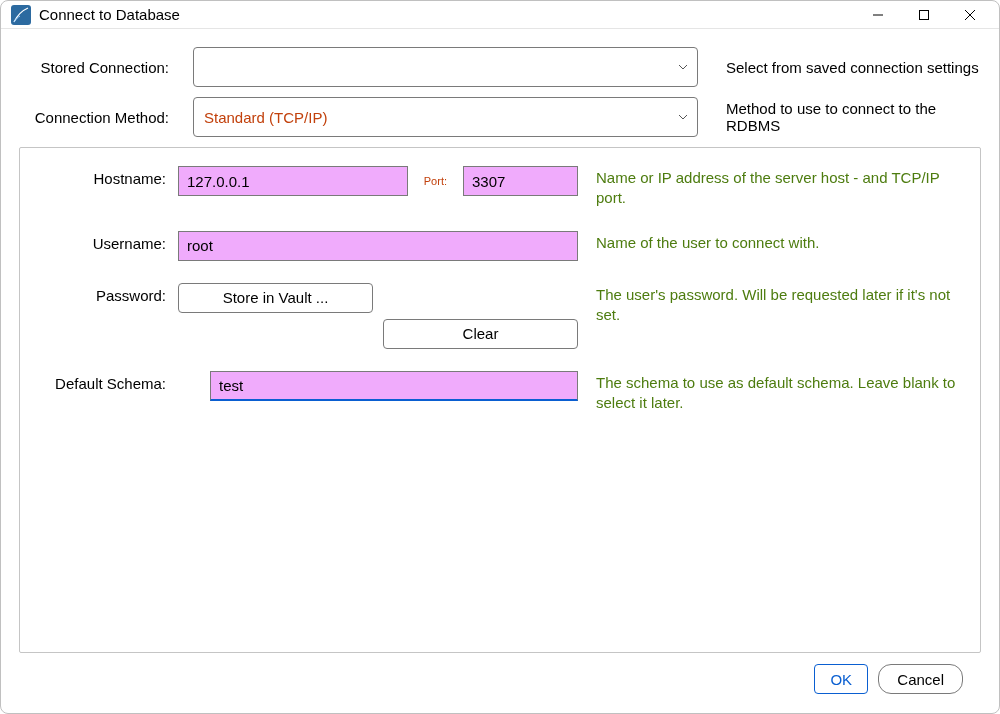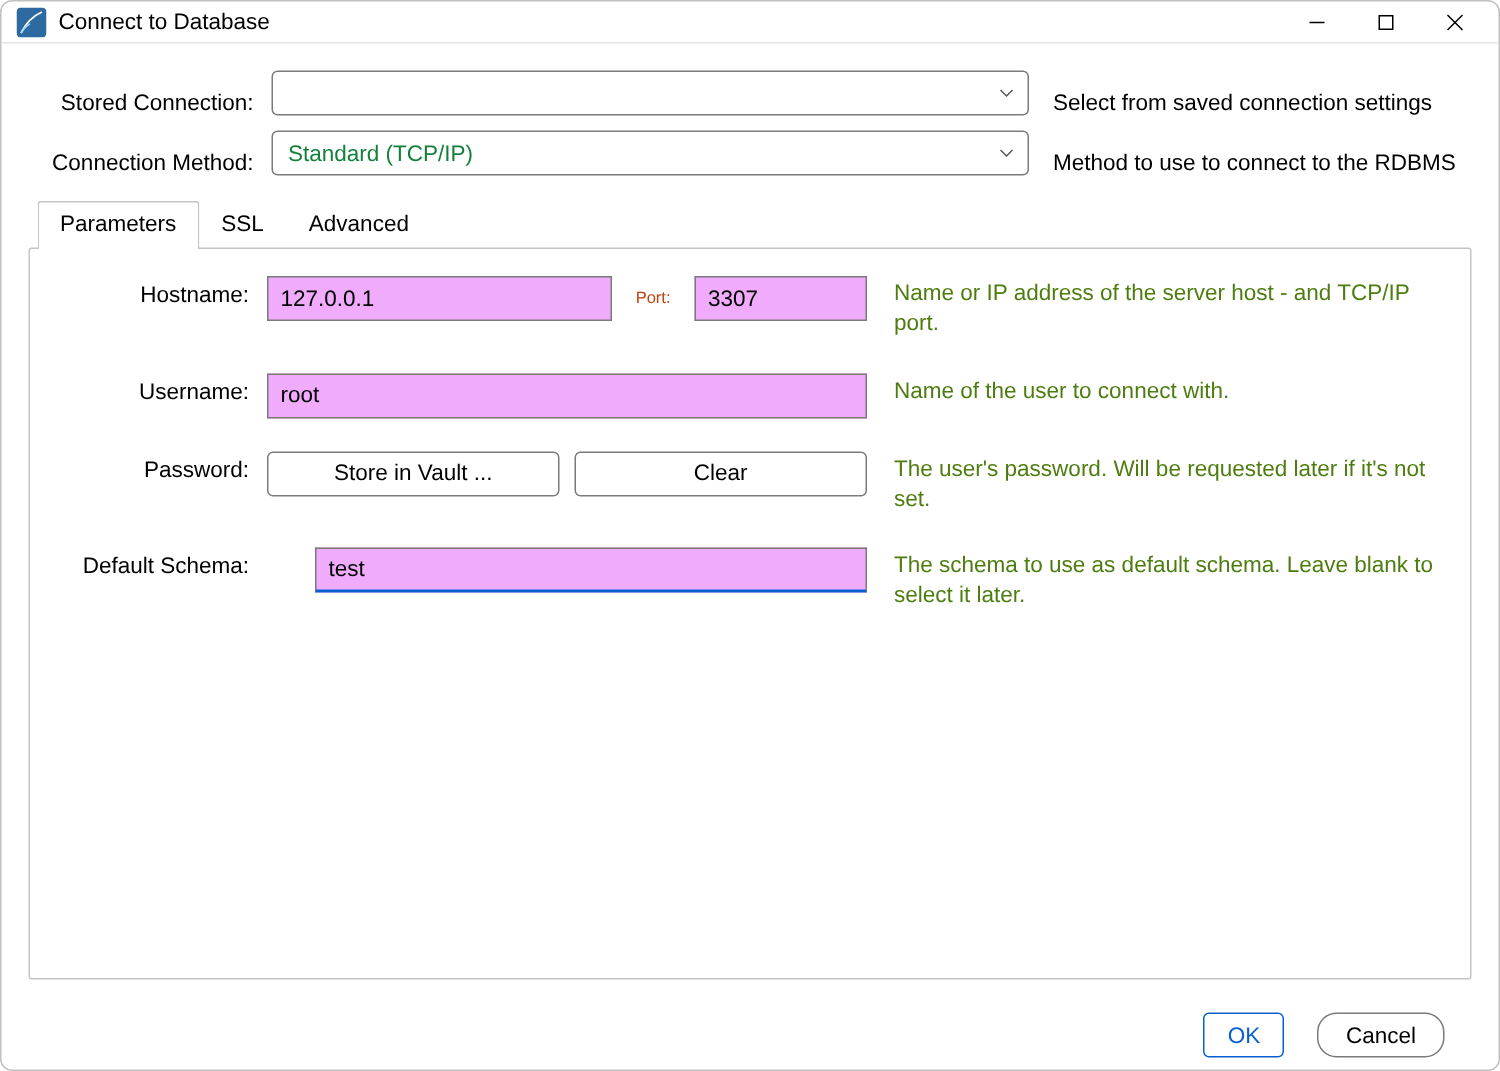--- a/index.html
+++ b/index.html
@@ -35,51 +35,51 @@
   }
 
   .body {
     flex:1;
     padding:18px 18px 8px 18px;
     display:flex; flex-direction:column;
   }
 
   .top-row {
     display:flex;
-    align-items:flex-end;
+    align-items:center;
     margin-bottom:10px;
-    gap:12px;
+    gap:24px;
   }
   .lbl-col {
     width:150px;
     text-align:right;
     font-size:15px;
     color:#000;
   }
   .sel-col {
     flex:0 0 505px;
   }
   .desc-col {
     flex:1;
     font-size:15px;
     color:#000;
     padding-left:4px;
   }
 
   .combo {
     width:100%;
-    height:30px;
+    height:40px;
     border:1px solid #7a7a7a;
     border-radius:4px;
     background:#fff;
     position:relative;
     display:flex; align-items:center;
     padding:0 30px 0 10px;
     font-size:15px;
-    color:#15803d;
+    color:#c2410c;
   }
   .combo .chev {
     position:absolute; right:8px; top:50%; transform:translateY(-50%);
     width:12px; height:12px;
     display:inline-flex;
   }
 
   .tabs-row {
     display:flex;
     align-items:flex-end;
@@ -171,24 +171,24 @@
     border-radius:4px;
     font-size:15px;
     color:#000;
     padding:0 18px;
     cursor:pointer;
   }
 
   .footer {
     height:52px;
     display:flex;
-    align-items:flex-end;
+    align-items:center;
     justify-content:flex-end;
     padding:0 18px;
-    gap:22px;
+    gap:10px;
   }
   .btn.primary {
     border:1.5px solid #0a5fd1;
     color:#0a5fd1;
     min-width:54px;
     padding:0 14px;
   }
 </style>
 </head>
 <body>
@@ -248,25 +248,20 @@
           <span class="chev">
             <svg viewBox="0 0 12 12" width="12" height="12">
                 <path d="M2 4 L6 8 L10 4" fill="none" stroke="#555" stroke-width="1"></path>
               </svg>
           </span>
         </div>
       </div>
       <div class="desc-col">Method to use to connect to the RDBMS</div>
     </div>
 
-    <div class="tabs-row">
-      <div class="tab active">Parameters</div>
-      <div class="tab">SSL</div>
-      <div class="tab">Advanced</div>
-    </div>
 
     <div class="tab-panel">
 
       <div class="form-row">
         <div class="form-label">Hostname:</div>
         <div class="form-mid">
           <input class="text host" value="127.0.0.1" style="">
           <span class="port-lbl">Port:</span>
           <input class="text port" value="3307" style="">
         </div>
@@ -278,21 +273,21 @@
         <div class="form-mid">
           <input class="text full" value="root" style="">
         </div>
         <div class="form-desc">Name of the user to connect with.</div>
       </div>
 
       <div class="form-row">
         <div class="form-label">Password:</div>
         <div class="form-mid" style="gap:10px;">
           <button class="btn" style="flex:1;">Store in Vault ...</button>
-          <button class="btn" style="flex:1;">Clear</button>
+          <button class="btn" style="flex:1;margin-top:36px;">Clear</button>
         </div>
         <div class="form-desc">The user's password. Will be requested later if it's not set.</div>
       </div>
 
       <div class="form-row">
         <div class="form-label">Default Schema:</div>
         <div class="form-mid">
           <input class="text full focused" value="test" style="">
         </div>
         <div class="form-desc">The schema to use as default schema. Leave blank to select it later.</div>

